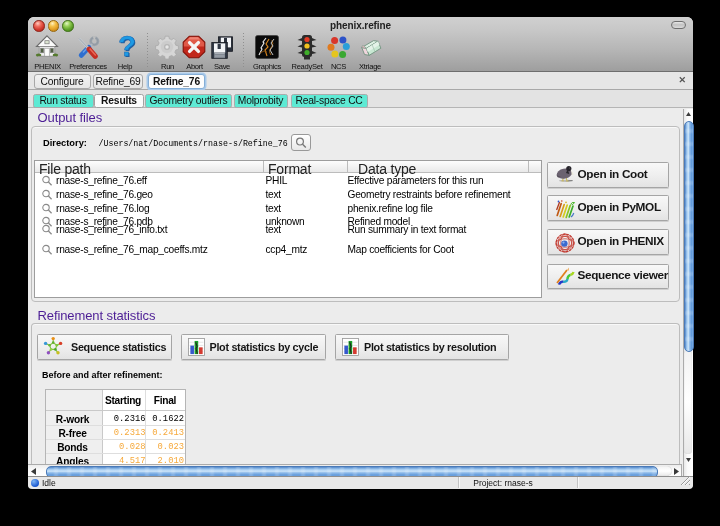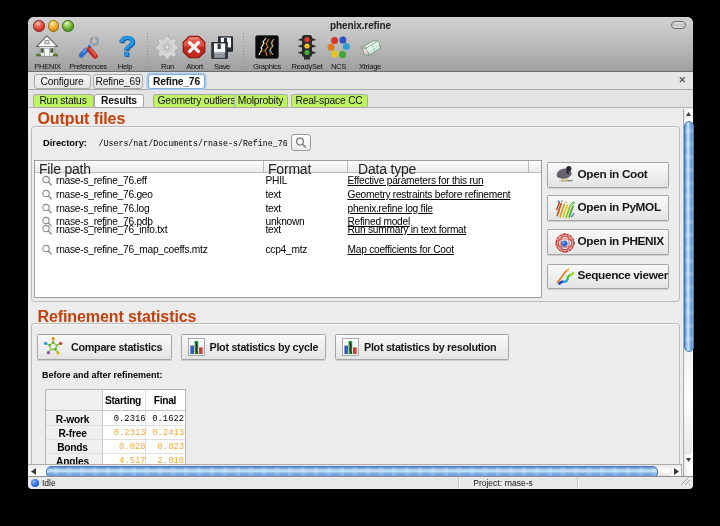--- a/index.html
+++ b/index.html
@@ -13,35 +13,35 @@
 .wtitle{position:absolute;top:3px;left:0;width:665px;text-align:center;font-size:10px;font-weight:bold;color:#222;letter-spacing:-0.1px;}
 .pill{position:absolute;right:7px;top:4px;width:13px;height:6px;border-radius:4px;border:1px solid #6f6f6f;background:linear-gradient(180deg,#e8e8e8,#c2c2c2 45%,#dadada);}
 .tbi{position:absolute;top:18px;width:26px;height:24px;display:flex;align-items:center;justify-content:center;}
 .tbl{position:absolute;top:44.5px;font-size:7.6px;letter-spacing:-0.3px;color:#111;text-align:center;width:70px;margin-left:-35px;}
 .sep{position:absolute;top:16px;height:34px;width:1px;background:repeating-linear-gradient(180deg,#8f8f8f 0 1px,transparent 1px 3px);}
 .tabs1{position:absolute;left:0;top:55px;width:665px;height:17px;background:#e6e6e6;border-bottom:1px solid #a8a8a8;}
 .tab1{position:absolute;top:2px;height:13px;border:1px solid #a8a8a8;border-radius:3px;background:linear-gradient(180deg,#f2f2f2,#e6e6e6);font-size:10.3px;letter-spacing:-0.2px;color:#111;text-align:center;line-height:13.5px;}
 .tab1.sel{background:#fcfcfc;border:1px solid #85aed6;box-shadow:0 0 0 1.5px #a8c9ea;font-weight:bold;}
 .xbtn{position:absolute;right:7px;top:3px;font-size:9px;color:#555;font-weight:bold;}
 .tabs2{position:absolute;left:0;top:73px;width:665px;height:17.2px;background:#e3e3e3;border-bottom:1px solid #b5b5b5;}
-.tab2{position:absolute;top:3.5px;height:12px;border:1px solid #ababab;border-radius:2.5px;background:#bef264;font-size:10.3px;letter-spacing:-0.2px;color:#111;text-align:center;line-height:12.5px;}
+.tab2{position:absolute;top:3.5px;height:12px;border:1px solid #ababab;border-radius:2.5px;background:#5eead4;font-size:10.3px;letter-spacing:-0.2px;color:#111;text-align:center;line-height:12.5px;}
 .tab2.sel{background:#fbfbfb;font-weight:bold;border-color:#a2a2a2;}
 .content{position:absolute;left:0;top:92px;width:665px;height:355px;background:#ececec;overflow:hidden;}
-.h1{position:absolute;font-weight:bold;font-size:16px;color:#c2410c;letter-spacing:-0.1px;}
+.h1{position:absolute;font-weight:normal;font-size:13px;color:#4c1d95;letter-spacing:-0.1px;}
 .box{position:absolute;border:1px solid #bdbdbd;border-radius:4px;box-shadow:inset 0 1px 0 #f8f8f8;}
 .lbl{position:absolute;font-weight:bold;font-size:9.3px;color:#000;}
 .mono{font-family:"Liberation Mono",monospace;}
 .ftable{position:absolute;left:6px;top:50.5px;width:506px;height:136px;background:#fff;border:1px solid #9d9d9d;}
 .fhead{position:absolute;left:0;top:0;width:100%;height:11px;background:linear-gradient(180deg,#fdfdfd,#e9e9e9);border-bottom:1px solid #bcbcbc;}
 .fhead span{position:absolute;font-size:14px;color:#222;top:0.5px;letter-spacing:-0.2px;}
 .fcol{position:absolute;top:0;width:1px;height:11px;background:#bcbcbc;}
 .frow{position:absolute;left:0;width:100%;height:13.7px;font-size:10.2px;color:#000;white-space:nowrap;letter-spacing:-0.25px;}
 .frow .fp{position:absolute;left:21px;top:1.5px;}
 .frow .fmt{position:absolute;left:230.5px;top:1.5px;}
-.frow .dt{position:absolute;left:312.5px;top:1.5px;text-decoration:underline;}
+.frow .dt{position:absolute;left:312.5px;top:1.5px;}
 .obtn{position:absolute;left:518.5px;width:120px;height:23.5px;border:1px solid #a5a5a5;border-radius:1.5px;background:linear-gradient(180deg,#f8f8f8,#eeeeee 55%,#e3e3e3);box-shadow:0 1px 0 rgba(0,0,0,0.12);display:flex;align-items:center;}
 .obtn .t{font-weight:bold;font-size:11.8px;color:#161616;margin-left:4px;letter-spacing:-0.35px;white-space:nowrap;position:relative;top:-1px;}
 .obtn .ic{margin-left:6px;width:20px;height:20px;}
 .pbtn{position:absolute;height:24px;border:1px solid #a5a5a5;border-radius:1.5px;background:linear-gradient(180deg,#f8f8f8,#eeeeee 55%,#e3e3e3);box-shadow:0 1px 0 rgba(0,0,0,0.12);display:flex;align-items:center;}
 .pbtn .t{font-weight:bold;font-size:10.8px;color:#161616;margin-left:5px;letter-spacing:-0.3px;white-space:nowrap;}
 .stable{position:absolute;left:16.5px;top:280px;width:139px;background:#fff;border:1px solid #b5b5b5;font-size:9.5px;}
 .vscroll{position:absolute;left:654.5px;top:92px;width:9.5px;height:367px;background:linear-gradient(90deg,#e8e8e8,#fbfbfb 40%,#ffffff);border-left:1px solid #ababab;}
 .hscroll{position:absolute;left:0px;top:447px;width:653px;height:12px;background:linear-gradient(180deg,#ececec,#fafafa 40%,#ffffff);border-top:1px solid #ababab;border-right:1px solid #ababab;}
 .thumbv{position:absolute;left:0.5px;width:8px;border-radius:5px;background:repeating-linear-gradient(180deg,rgba(255,255,255,0.0) 0 6px,rgba(255,255,255,0.16) 8px 10px,rgba(255,255,255,0.0) 12px 13px),linear-gradient(90deg,#5286c8 0%,#9ec7ef 22%,#cde5f9 42%,#8fbbe9 58%,#639bdc 80%,#79abe0 100%);border:0.5px solid #4a7ab8;}
 .thumbh{position:absolute;top:1px;height:9.5px;border-radius:5px;background:repeating-linear-gradient(90deg,rgba(255,255,255,0.0) 0 6px,rgba(255,255,255,0.16) 8px 10px,rgba(255,255,255,0.0) 12px 13px),linear-gradient(180deg,#5286c8 0%,#9ec7ef 22%,#cde5f9 42%,#8fbbe9 58%,#639bdc 80%,#79abe0 100%);border:0.5px solid #4a7ab8;}
@@ -192,21 +192,21 @@
   </div>
   <div class="tabs1">
     <div class="tab1" style="left:5.5px;width:55px;">Configure</div>
     <div class="tab1" style="left:65px;width:48px;">Refine_69</div>
     <div class="tab1 sel" style="left:120px;width:55px;">Refine_76</div>
     <div class="xbtn">✕</div>
   </div>
   <div class="tabs2">
     <div class="tab2" style="left:4.5px;width:59px;">Run status</div>
     <div class="tab2 sel" style="left:66px;width:48px;">Results</div>
-    <div class="tab2" style="left:117px;width:85px;margin-left:8px;">Geometry outliers</div>
+    <div class="tab2" style="left:117px;width:85px;">Geometry outliers</div>
     <div class="tab2" style="left:205.5px;width:52px;">Molprobity</div>
     <div class="tab2" style="left:262.5px;width:75px;">Real-space CC</div>
   </div>
   <div class="content">
     <div class="h1" style="left:9.5px;top:1px;">Output files</div>
     <div class="box" style="left:2.5px;top:16.5px;width:647px;height:174.5px;"></div>
     <div class="lbl" style="left:15px;top:29px;">Directory:</div>
     <div class="mono" style="position:absolute;left:70.5px;top:30px;font-size:8.3px;">/Users/nat/Documents/rnase-s/Refine_76</div>
     <div style="position:absolute;left:263px;top:25px;width:18px;height:15px;border:1px solid #999;border-radius:3px;background:linear-gradient(180deg,#fff,#e8e8e8);">
         <svg width="12" height="12" viewBox="0 0 12 12" style="position:absolute;left:3px;top:1.5px;">
@@ -358,21 +358,21 @@
             <circle cx="18.6" cy="7.4" r="1.7" fill="#d84028"></circle>
             <circle cx="16" cy="16.8" r="1.7" fill="#c8c020"></circle>
             <circle cx="6.4" cy="16.8" r="1.7" fill="#9050c0"></circle>
             <circle cx="3.6" cy="7.4" r="1.7" fill="#3898d8"></circle>
 <circle cx="11.2" cy="6.6" r="1.3" fill="#60b030"></circle>
             <circle cx="14.8" cy="9.2" r="1.3" fill="#80c838"></circle>
             <circle cx="13.4" cy="13.4" r="1.3" fill="#48a828"></circle>
             <circle cx="9" cy="13.4" r="1.3" fill="#98d048"></circle>
             <circle cx="7.6" cy="9.2" r="1.3" fill="#68b838"></circle>
 </svg></span>
-        <span class="t">Compare statistics</span>
+        <span class="t">Sequence statistics</span>
       </div>
     <div class="pbtn" style="left:307px;top:224.5px;width:172px;">
         <span class="ic" id="ic-bar2" style="margin-left:6px;width:17px;height:18px;"><svg width="17" height="18" viewBox="0 0 16 17">
             <rect x="0.5" y="0.5" width="15" height="16" fill="#fff" stroke="#999" stroke-width="0.8"></rect>
             <g stroke="#d8d8d8" stroke-width="0.6">
               <line x1="1.5" y1="4" x2="14.5" y2="4"></line>
               <line x1="1.5" y1="7" x2="14.5" y2="7"></line>
               <line x1="1.5" y1="10" x2="14.5" y2="10"></line>
               <line x1="1.5" y1="13" x2="14.5" y2="13"></line>
             </g>

